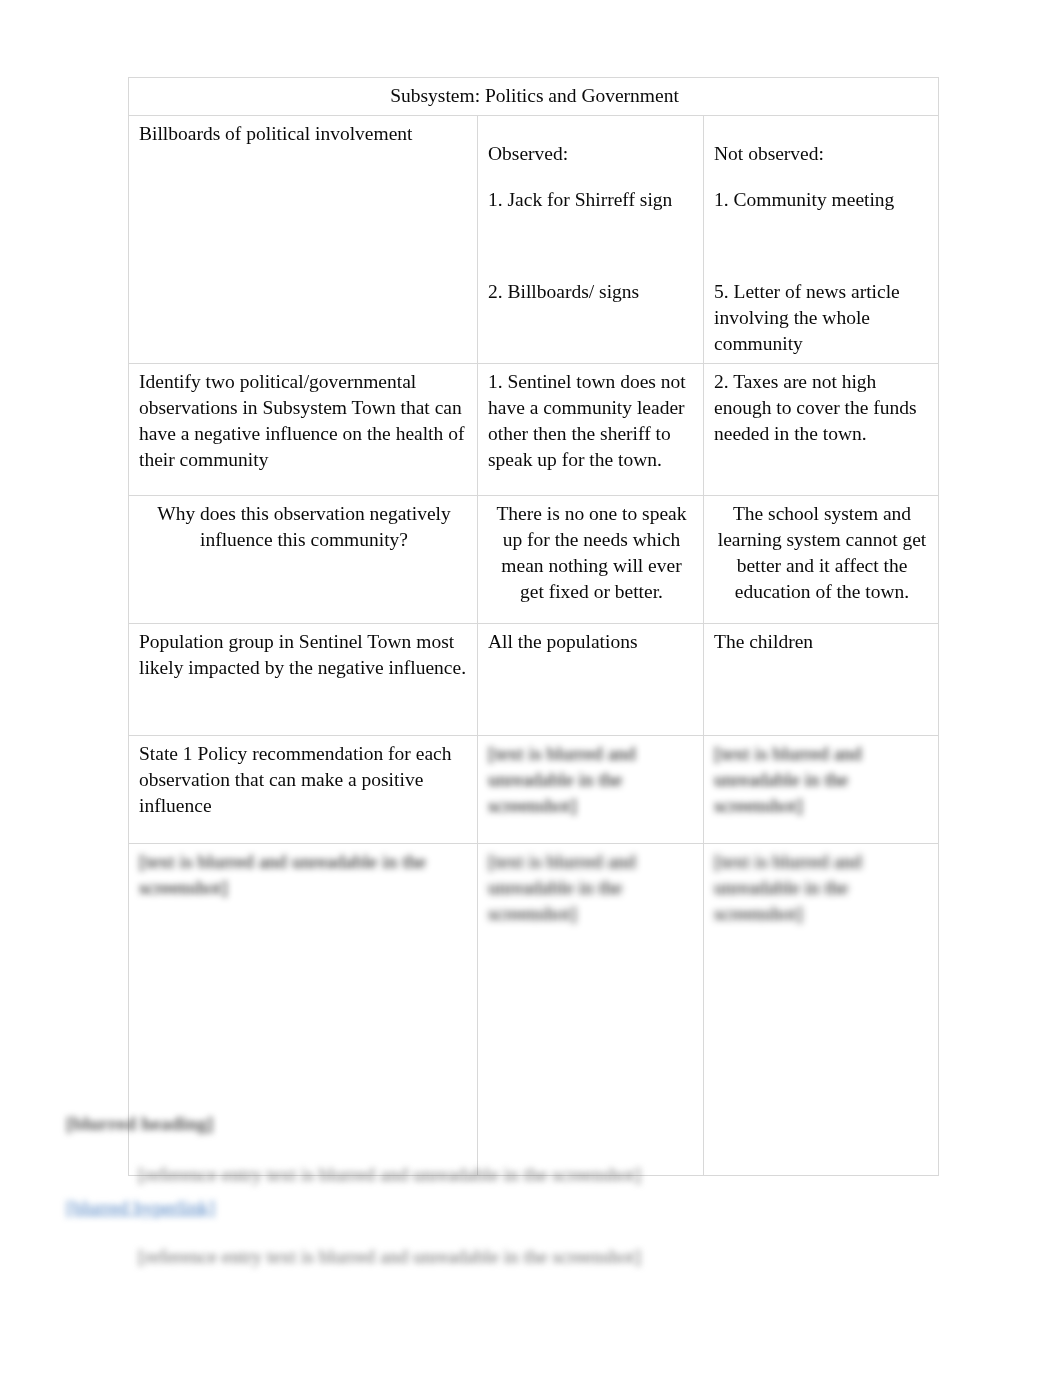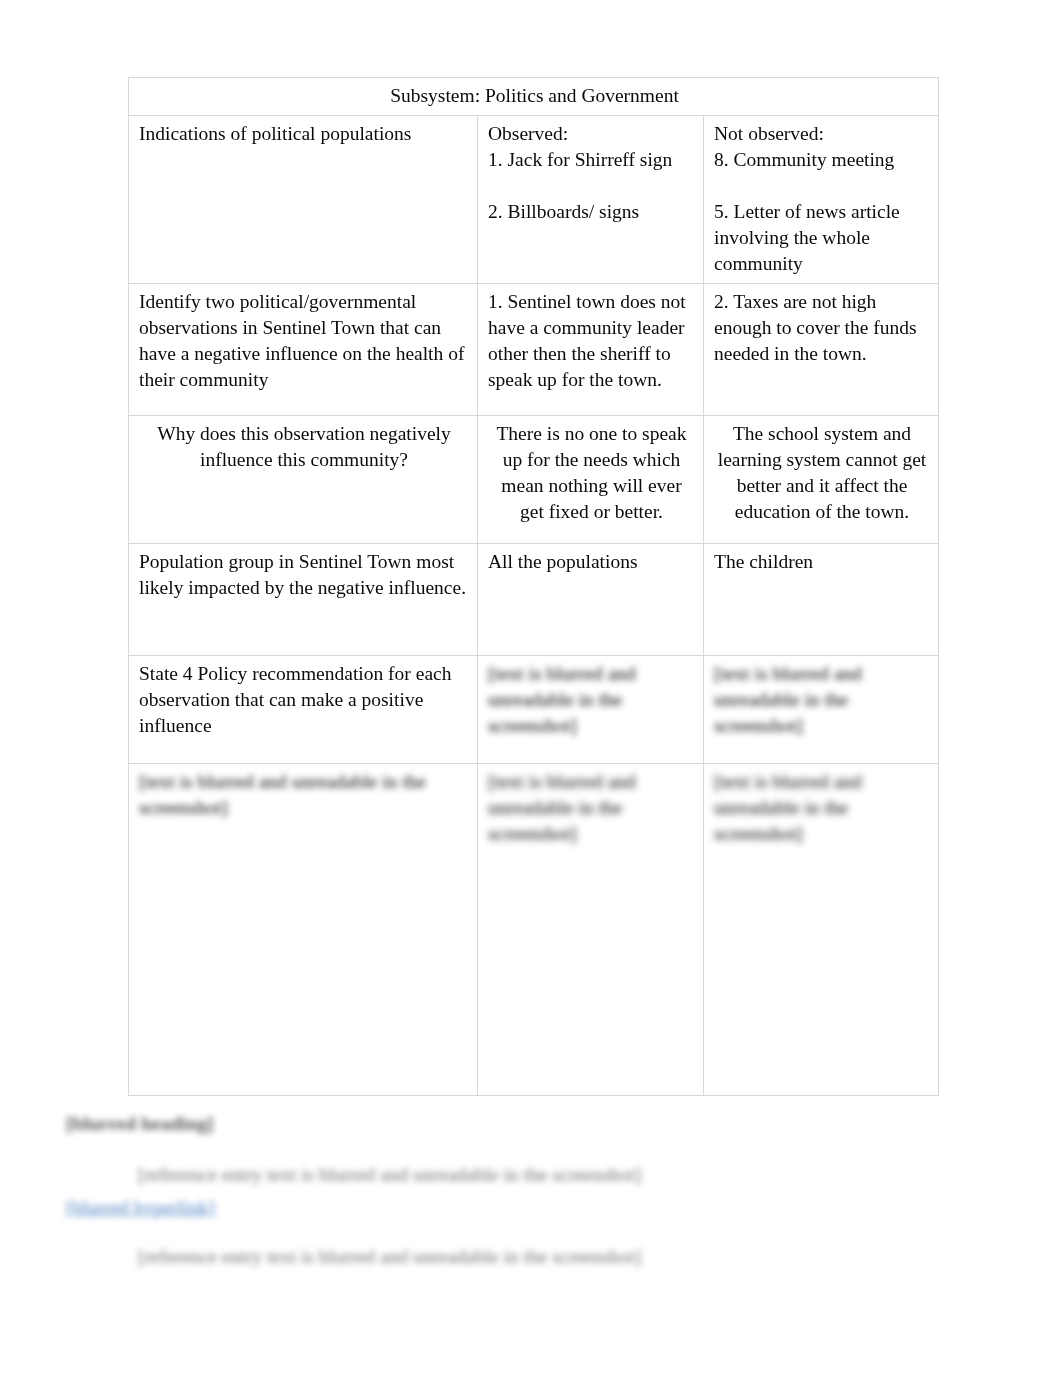--- a/index.html
+++ b/index.html
@@ -46,21 +46,21 @@
   .col-c { width: 235px; }
 
   .section-head {
     text-align: center;
     font-size: 19.5px;
     line-height: 26px;
     padding-top: 8px;
     padding-bottom: 8px;
   }
 
-  .cell-lines > div { white-space: pre-wrap; }
+  .cell-lines > div { white-space: pre-wrap; margin-top: 20px; }
   .blank-line { height: 26px; }
 
   
   .r-indications td { height: 140px; }
   .r-identify td { height: 120px; }
   .r-why td { height: 116px; text-align: center; }
   .r-population td { height: 100px; }
   .r-state1 td { height: 96px; }
   .r-final td { height: 320px; }
 
@@ -126,56 +126,56 @@
       <col class="col-b">
       <col class="col-c">
     </colgroup>
     <tbody>
 
       <tr>
         <td colspan="3" class="section-head">Subsystem: Politics and Government</td>
       </tr>
 
       <tr class="r-indications">
-        <td>Indications of political populations</td>
+        <td>Billboards of political involvement</td>
         <td class="cell-lines">
           <div>Observed:</div>
           <div>1. Jack for Shirreff sign</div>
           <div class="blank-line"></div>
           <div>2. Billboards/ signs</div>
         </td>
         <td class="cell-lines">
           <div>Not observed:</div>
-          <div>8. Community meeting</div>
+          <div>1. Community meeting</div>
           <div class="blank-line"></div>
           <div>5. Letter of news article involving the whole community</div>
         </td>
       </tr>
 
 
       <tr class="r-identify">
-        <td>Identify two political/governmental observations in Sentinel Town that can have a negative influence on the health of their community</td>
+        <td>Identify two political/governmental observations in Subsystem Town that can have a negative influence on the health of their community</td>
         <td>1. Sentinel town does not have a community leader other then the sheriff to speak up for the town.</td>
         <td>2. Taxes are not high enough to cover the funds needed in the town.</td>
       </tr>
 
       <tr class="r-why">
         <td>Why does this observation negatively influence this community?</td>
         <td>There is no one to speak up for the needs which mean nothing will ever get fixed or better.</td>
         <td>The school system and learning system cannot get better and it affect the education of the town.</td>
       </tr>
 
       <tr class="r-population">
         <td>Population group in Sentinel Town most likely impacted by the negative influence.</td>
         <td>All the populations</td>
         <td>The children</td>
       </tr>
 
       <tr class="r-state1">
-        <td>State 4 Policy recommendation for each observation that can make a positive influence</td>
+        <td>State 1 Policy recommendation for each observation that can make a positive influence</td>
         <td class="blurred">[text is blurred and unreadable in the screenshot]</td>
         <td class="blurred">[text is blurred and unreadable in the screenshot]</td>
       </tr>
 
       <tr class="r-final">
         <td class="blurred">[text is blurred and unreadable in the screenshot]</td>
         <td class="blurred-strong">[text is blurred and unreadable in the screenshot]</td>
         <td class="blurred-strong">[text is blurred and unreadable in the screenshot]</td>
       </tr>
 

